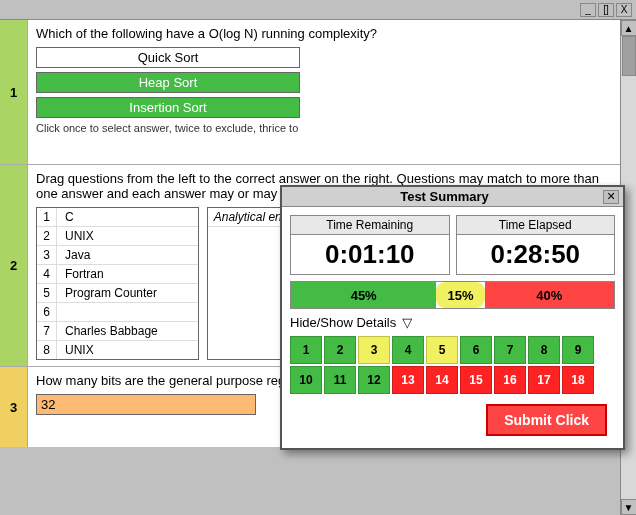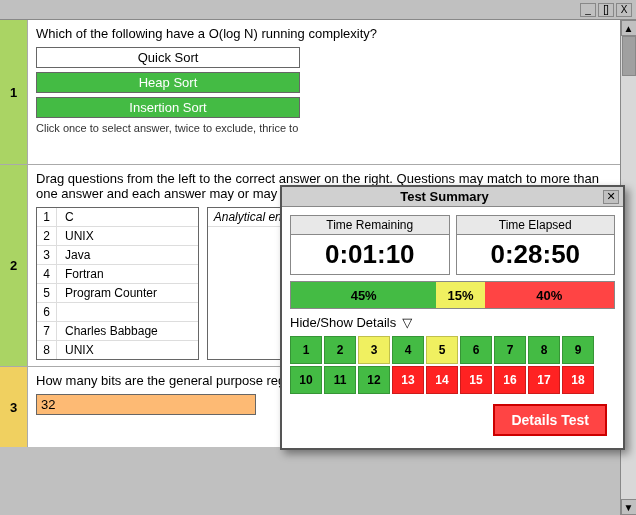--- a/index.html
+++ b/index.html
@@ -426,21 +426,21 @@
         <div class="time-value">0:01:10</div>
       </div>
       <div class="time-box">
         <div class="time-label">Time Elapsed</div>
         <div class="time-value">0:28:50</div>
       </div>
     </div>
 
     <div class="progress-bar">
       <div class="progress-green" style="width:45%;">45%</div>
-      <div class="progress-yellow" style="width:15%;">15%</div>
+      <div class="progress-yellow" style="width:15%;border-radius:9px;">15%</div>
       <div class="progress-red" style="width:40%;">40%</div>
     </div>
 
     <div class="hide-show-row">
       <span>Hide/Show Details</span>
       <span style="margin-left:6px;">▽</span>
     </div>
 
     <div class="q-grid">
       <div class="q-grid-row">
@@ -461,16 +461,16 @@
         <div class="q-grid-cell cell-red">13</div>
         <div class="q-grid-cell cell-red">14</div>
         <div class="q-grid-cell cell-red">15</div>
         <div class="q-grid-cell cell-red">16</div>
         <div class="q-grid-cell cell-red">17</div>
         <div class="q-grid-cell cell-red">18</div>
       </div>
     </div>
 
     <div class="submit-row">
-      <button class="submit-btn">Details Test</button>
+      <button class="submit-btn">Submit Click</button>
     </div>
   </div>
 </div>
 
 </body></html>

